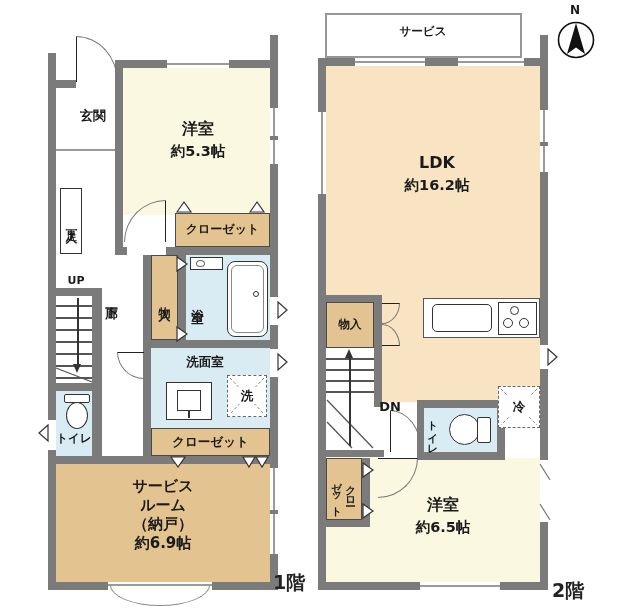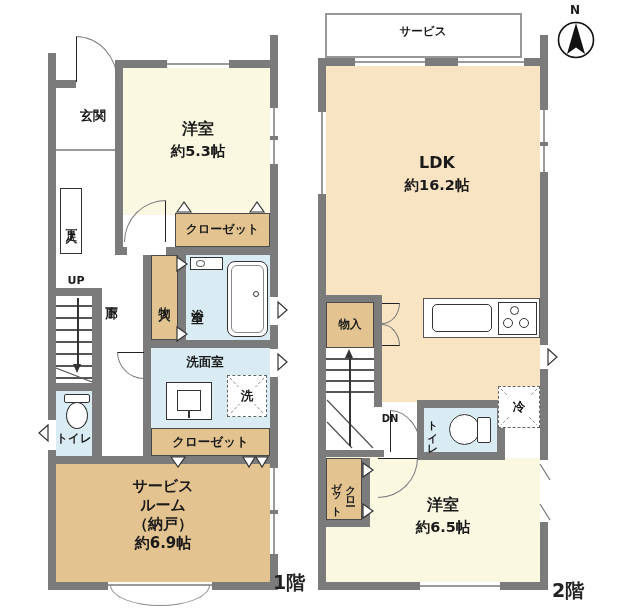--- a/index.html
+++ b/index.html
@@ -272,21 +272,21 @@
     <svg style="left:362px;top:462px;" width="12" height="16">
         <polygon points="1,1 11,8 1,15" fill="#fff" stroke="#333" stroke-width="1.2"></polygon>
       </svg>
     <svg style="left:362px;top:503px;" width="12" height="16">
         <polygon points="1,1 11,8 1,15" fill="#fff" stroke="#333" stroke-width="1.2"></polygon>
       </svg>
 
     <div class="lbl" style="left:397px;top:153px;width:80px;height:20px;font-size:16px;">LDK</div>
     <div class="lbl" style="left:392px;top:177px;width:90px;height:18px;font-size:14.5px;">約16.2帖</div>
     <div class="lbl" style="left:328px;top:316px;width:44px;height:17px;font-size:11.5px;">物入</div>
-    <div class="lbl" style="left:378px;top:412px;width:24px;height:13px;font-size:10px;">DN</div>
+    <div class="lbl" style="left:378px;top:400px;width:24px;height:13px;font-size:13px;">DN</div>
     <div class="vlbl" style="left:426px;top:409px;width:14px;height:44px;font-size:10.5px;letter-spacing:0;">トイレ</div>
     <div class="lbl" style="left:506px;top:396px;width:26px;height:20px;font-size:12.5px;background:#fff;">冷</div>
     <div class="vlbl" style="left:344px;top:463px;width:14px;height:52px;font-size:10.5px;letter-spacing:0;">クロー</div>
     <div class="vlbl" style="left:330px;top:469px;width:14px;height:48px;font-size:10.5px;letter-spacing:0;">ゼット</div>
     <div class="lbl" style="left:403px;top:495px;width:80px;height:20px;font-size:16px;">洋室</div>
     <div class="lbl" style="left:398px;top:519px;width:90px;height:18px;font-size:14.5px;">約6.5帖</div>
     <div class="floorlbl" style="left:552px;top:578px;">2階</div>
   </section>
 
   <div>

